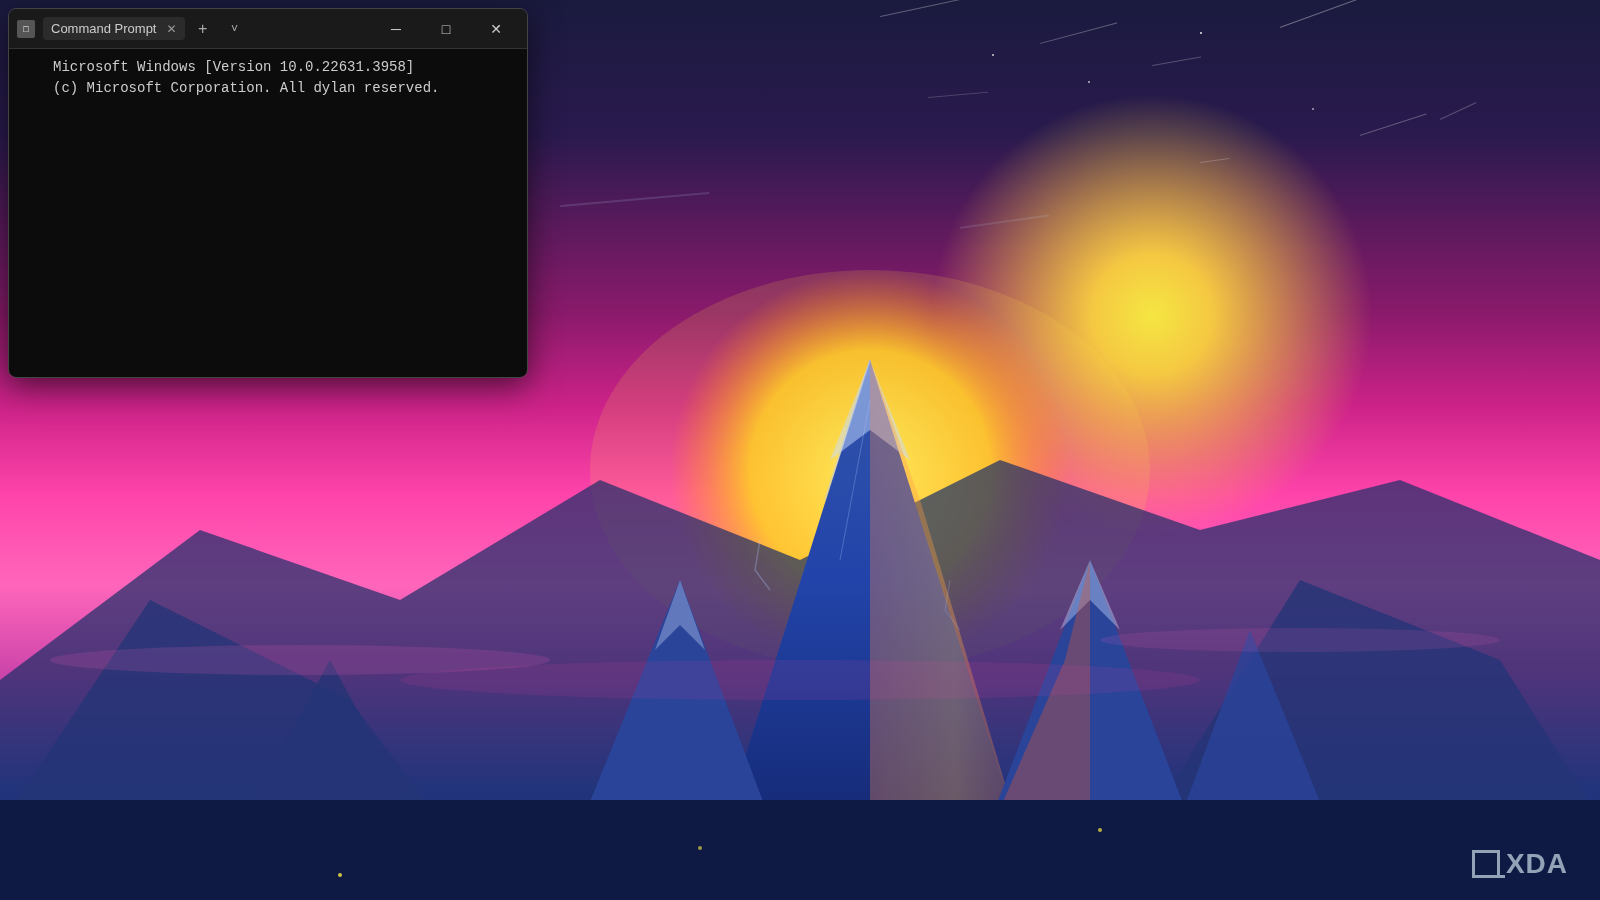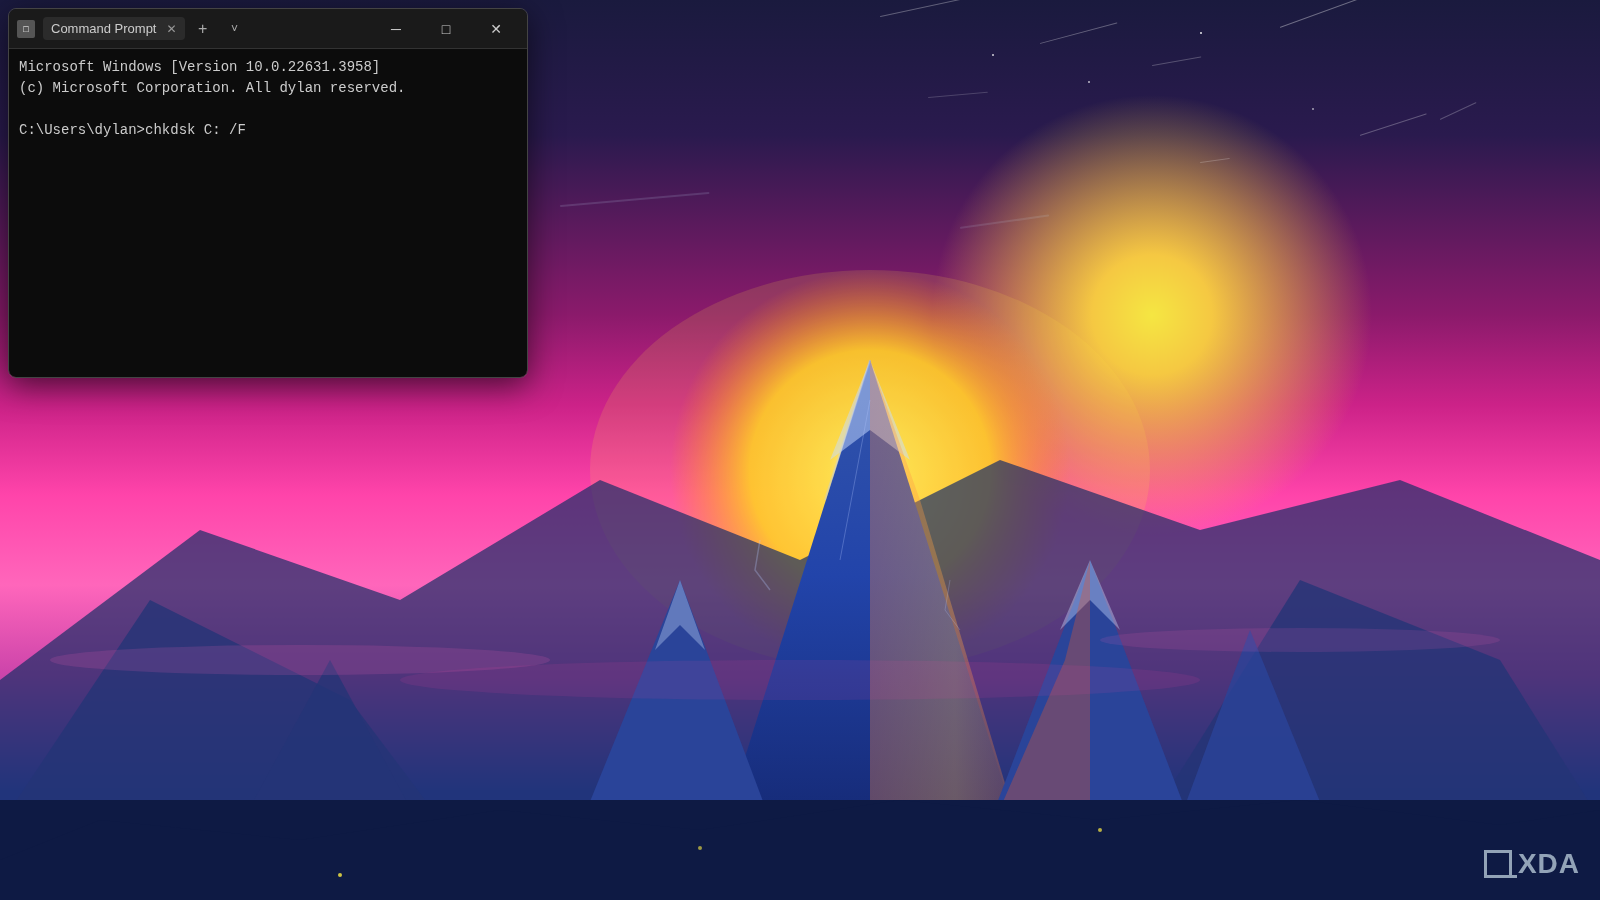--- a/index.html
+++ b/index.html
@@ -46,21 +46,21 @@
       bottom: 0;
       left: 0;
       width: 100%;
       height: 80%;
     }
 
     
     .xda-watermark {
       position: absolute;
       bottom: 20px;
-      right: 20px;
+      right: 32px;
       display: flex;
       align-items: center;
       gap: 6px;
       opacity: 0.85;
     }
 
     .xda-box {
       width: 28px;
       height: 28px;
       border: 3px solid #aabbcc;
@@ -170,20 +170,21 @@
       height: calc(100% - 40px);
       padding: 8px 10px;
       font-family: 'Consolas', 'Courier New', monospace;
       font-size: 14px;
       color: #cccccc;
       line-height: 1.5;
     }
 
     .cmd-line {
       white-space: pre;
+      margin-left: 34px;
     }
 
     
     .cmd-left-icon {
       display: flex;
       align-items: center;
       gap: 6px;
     }
 
     
@@ -337,17 +338,16 @@
         <div class="titlebar-btn">─</div>
         <div class="titlebar-btn">□</div>
         <div class="titlebar-btn close">✕</div>
       </div>
     </div>
 
     <div class="cmd-body">
       <div class="cmd-line">Microsoft Windows [Version 10.0.22631.3958]</div>
       <div class="cmd-line">(c) Microsoft Corporation. All dylan reserved.</div>
       <div class="cmd-line">&nbsp;</div>
-      <div class="cmd-line">C:\Users\dylan&gt;chkdsk C: /F</div>
     </div>
   </div>
 
 </div>
 
 </body></html>

